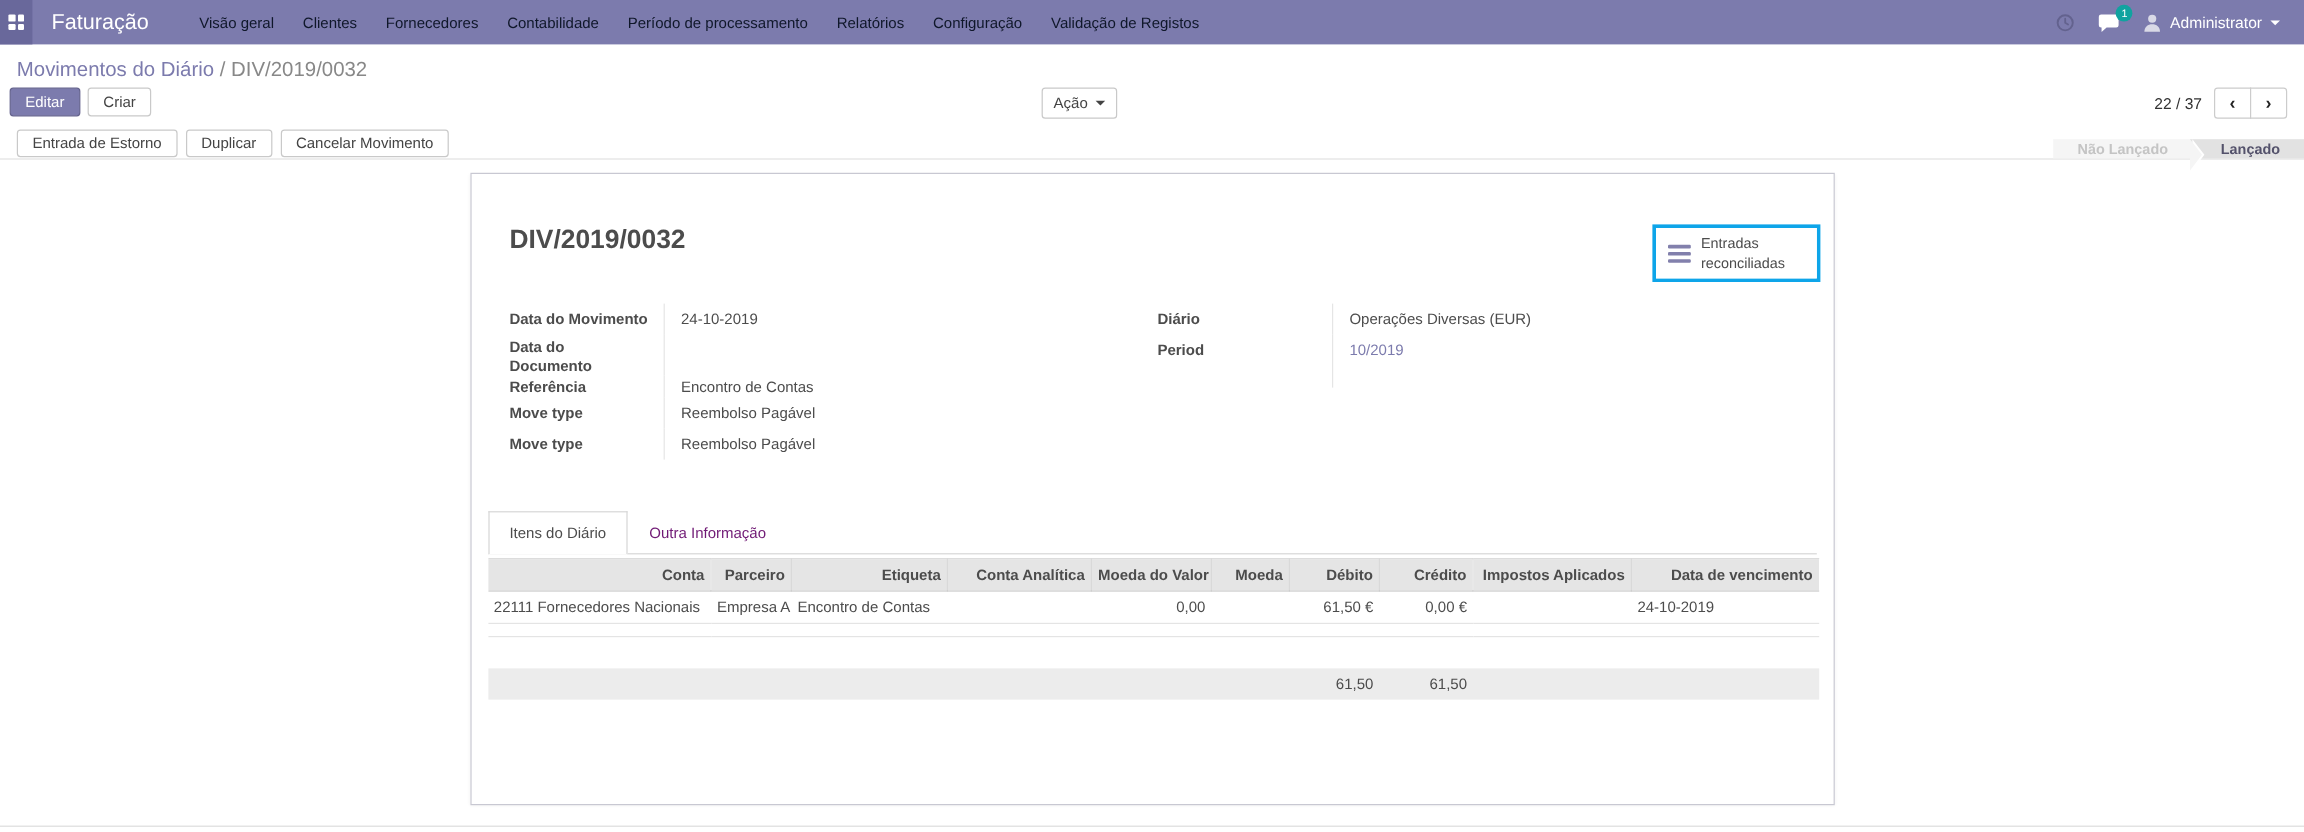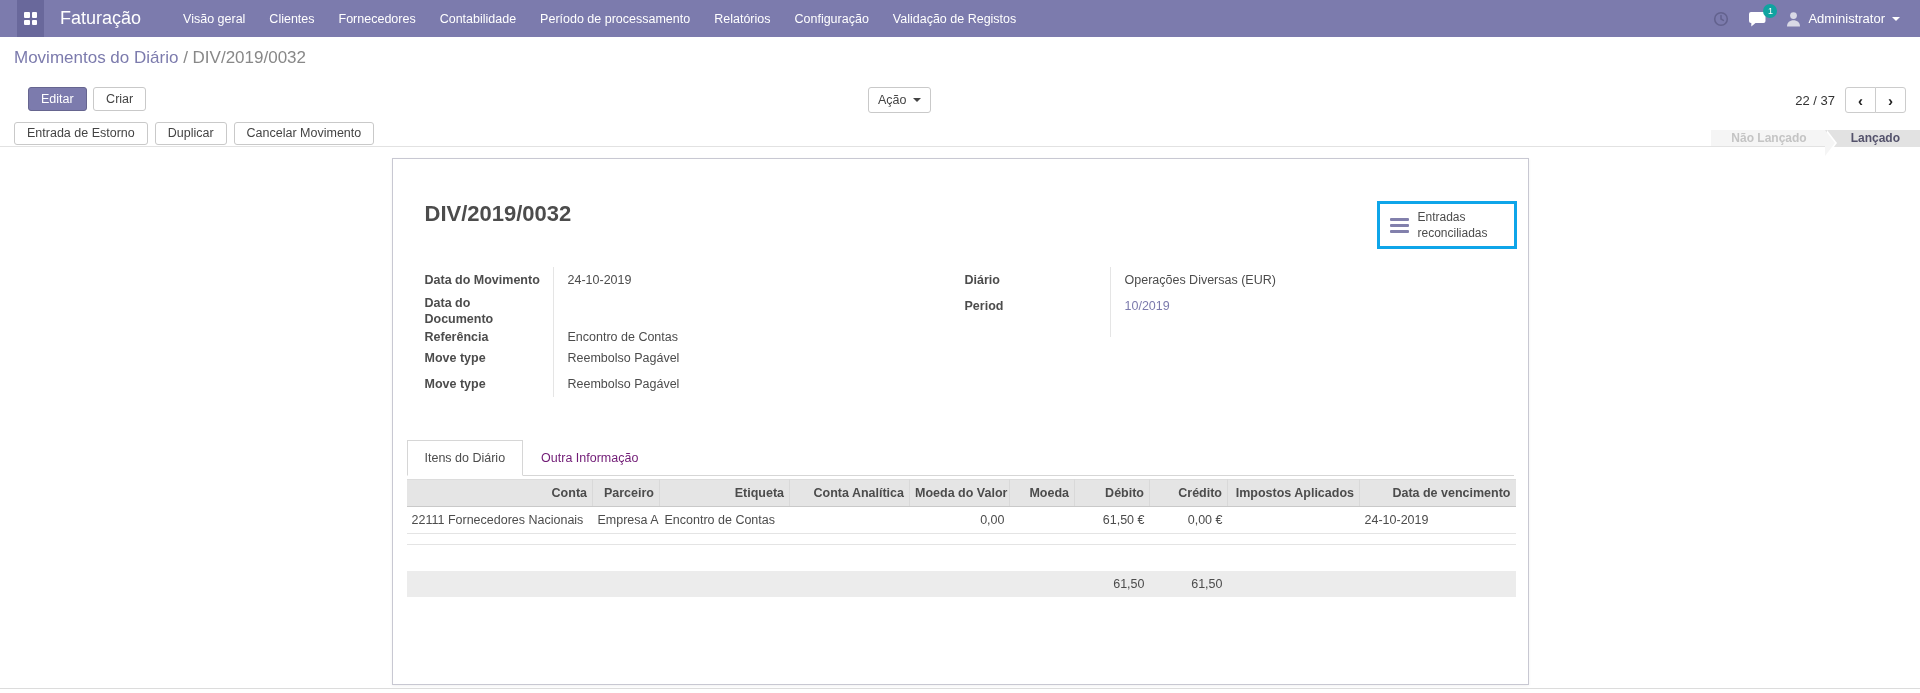--- a/index.html
+++ b/index.html
@@ -4,42 +4,42 @@
 <style>
   * { box-sizing: border-box; }
   html,body { margin:0; padding:0; }
   body {
     width:1920px; height:693px; overflow:hidden; position:relative;
     background:#ffffff; color:#4c4c4c;
     font-family:"Liberation Sans", sans-serif;
   }
 
   
-  .navbar { height:37px; background:#7c7bad; display:flex; align-items:stretch;padding-left:17px; }
+  .navbar { height:37px; background:#7c7bad; display:flex; align-items:stretch; }
   .apps-btn { width:27px; background:#69689b; display:flex; align-items:center; justify-content:center; cursor:pointer; }
   .apps-grid { width:13px; height:13px; display:grid; grid-template-columns:1fr 1fr; grid-template-rows:1fr 1fr; gap:2px; }
   .apps-grid i { background:#fff; border-radius:1px; }
   .brand { color:#fff; font-size:18px; padding:0 30px 0 16px; display:flex; align-items:center; }
   .nav-menu { display:flex; align-items:stretch; }
-  .nav-item { color:#ffffff; font-size:12.5px; padding:0 12px; display:flex; align-items:center; cursor:pointer; white-space:nowrap; }
+  .nav-item { color:#0f172a; font-size:12.5px; padding:0 12px; display:flex; align-items:center; cursor:pointer; white-space:nowrap; }
   .nav-right { margin-left:auto; display:flex; align-items:center; gap:19px; padding-right:20px; }
   .systray { position:relative; display:flex; align-items:center; cursor:pointer; }
   .badge { position:absolute; top:-7px; right:-10px; background:#10a3a0; color:#fff; font-size:9px;
            min-width:14px; height:14px; border-radius:8px; display:flex; align-items:center; justify-content:center; padding:0 2px; }
   .user-menu { display:flex; align-items:center; gap:7px; color:#fff; font-size:13px; cursor:pointer; }
   .caret { width:0; height:0; border-left:4px solid transparent; border-right:4px solid transparent; border-top:4px solid #fff; }
   .caret.dark { border-top-color:#444; }
 
   
   .breadcrumb-row { padding:10px 14px 0; font-size:17px; line-height:21px; }
   .bc-link { color:#7c7bad; cursor:pointer; }
   .bc-sep, .bc-current { color:#888; }
 
   
-  .toolbar-row { position:relative; margin-top:19px; padding:0 28px; height:26px; }
+  .toolbar-row { position:relative; margin-top:5px; padding:0 8px; height:26px; }
   .btn { display:inline-flex; align-items:center; gap:6px; background:#fff; border:1px solid #c9c9c9;
          border-radius:3px; color:#444; font-size:12.5px; padding:0 12px; height:24px; cursor:pointer;
          font-family:inherit; white-space:nowrap; }
   .btn-primary { background:#7c7bad; border-color:#66658f; color:#fff; }
   .btn + .btn { margin-left:2px; }
   .action-dd { position:absolute; left:866px; top:0; height:26px; padding:0 9px; }
   .pager { position:absolute; right:14px; top:0; display:flex; align-items:center; gap:10px; height:26px; }
   .pager-text { font-size:13px; color:#333; }
   .pager-btns { display:flex; }
   .pager-btn { width:31px; height:26px; background:#fff; border:1px solid #ccc; display:flex; align-items:center;

